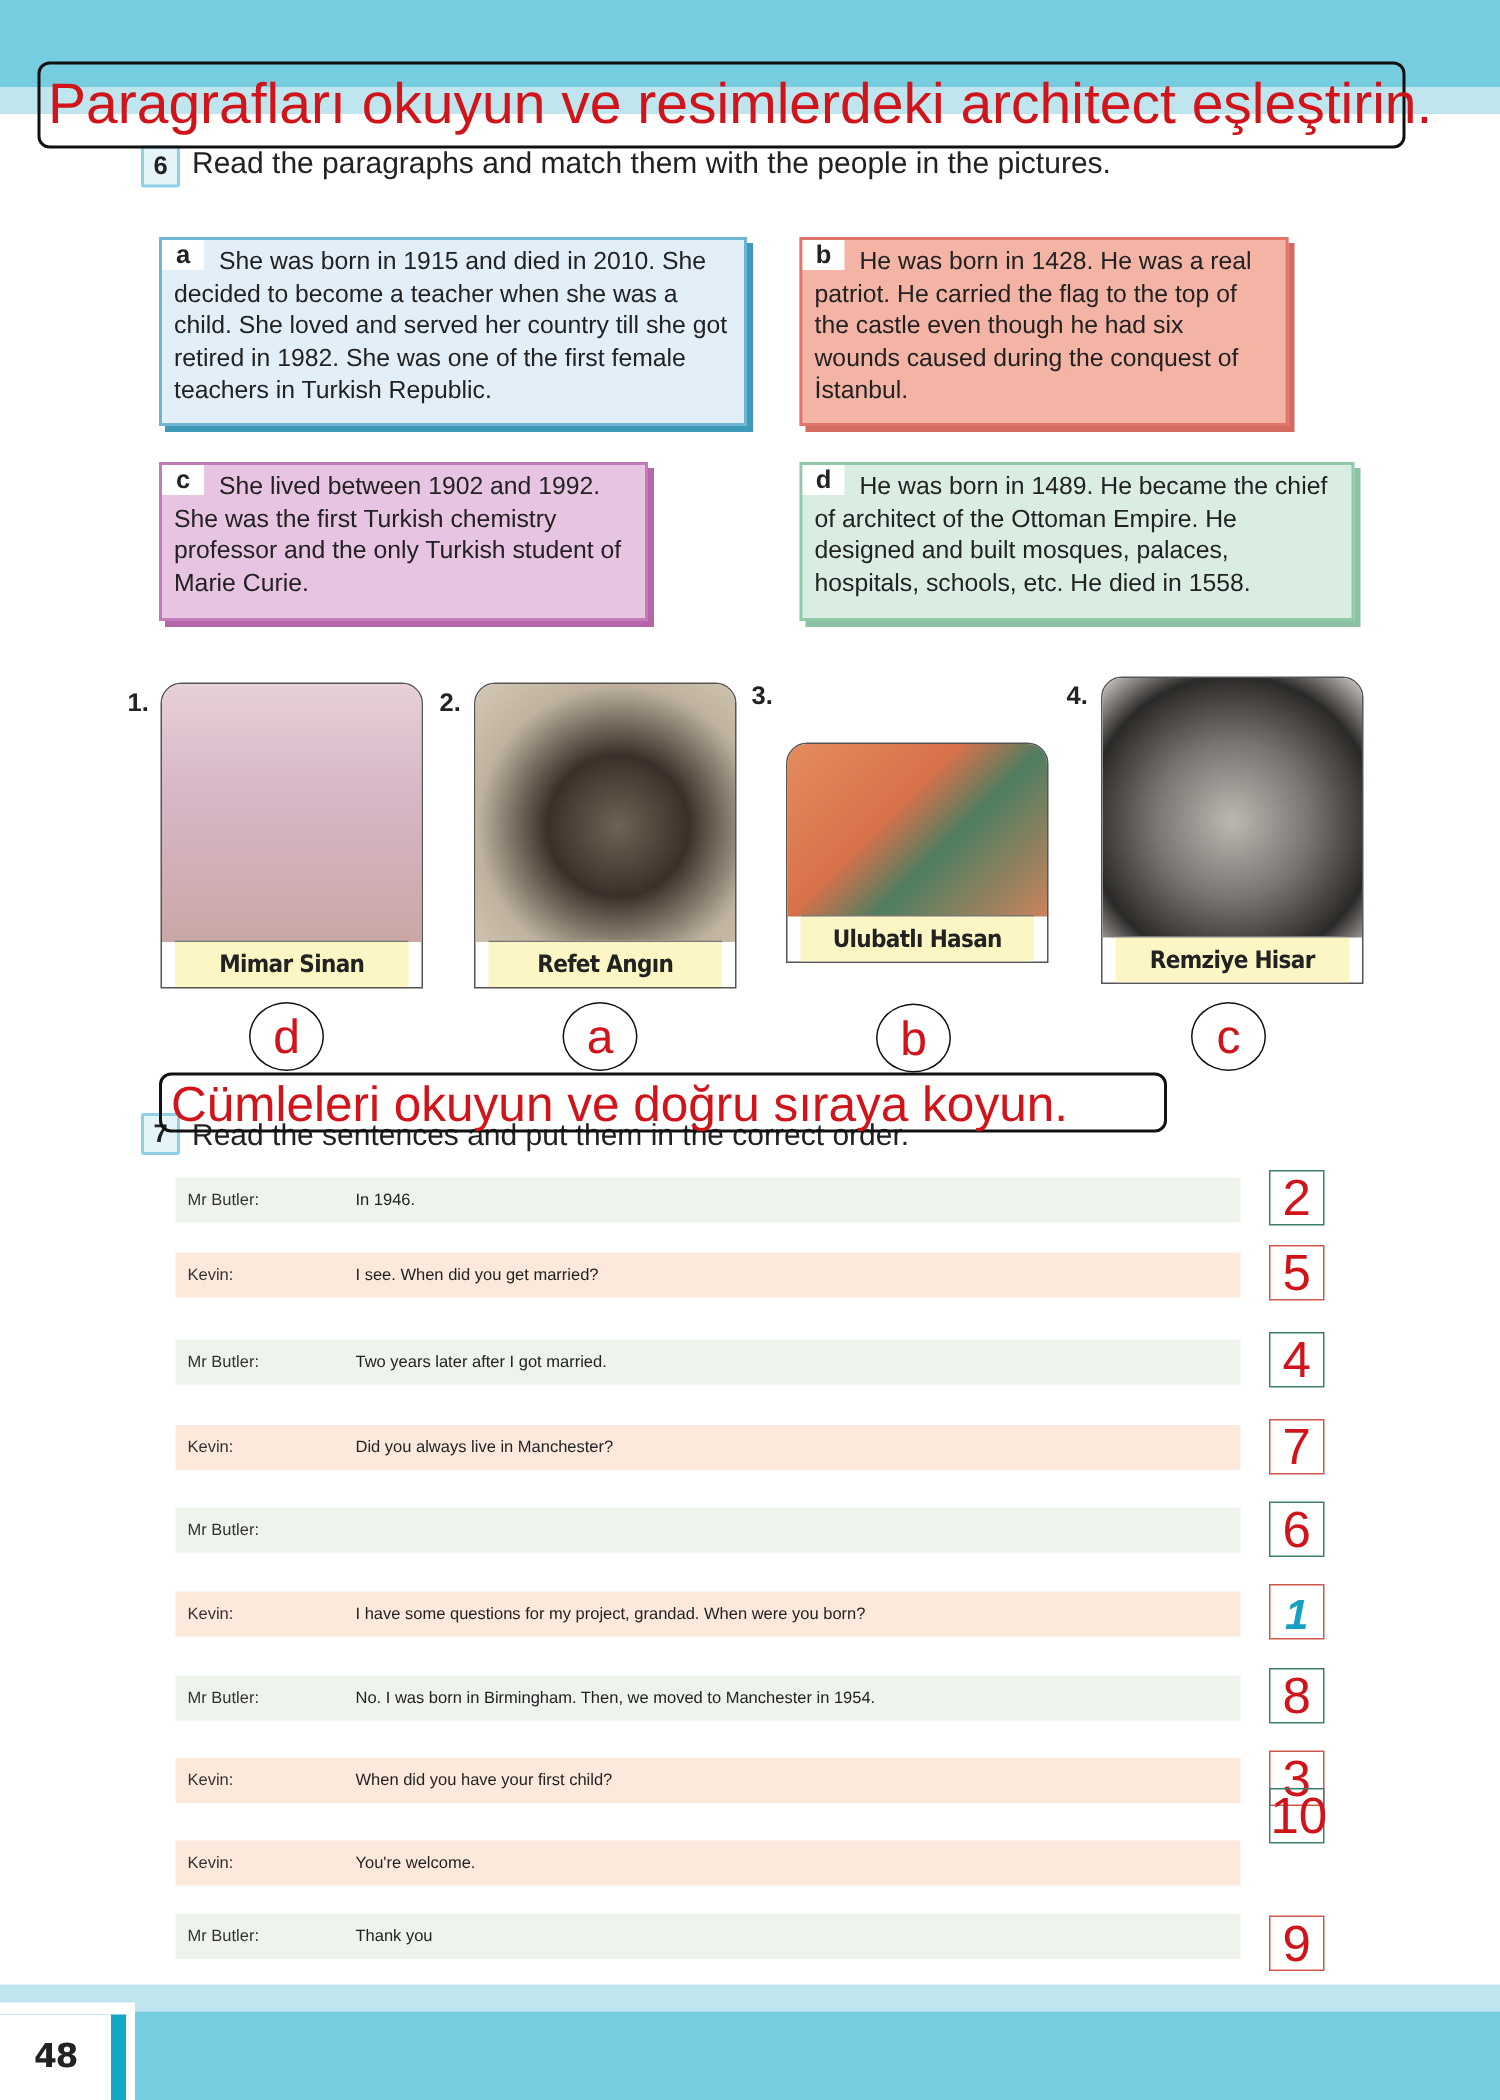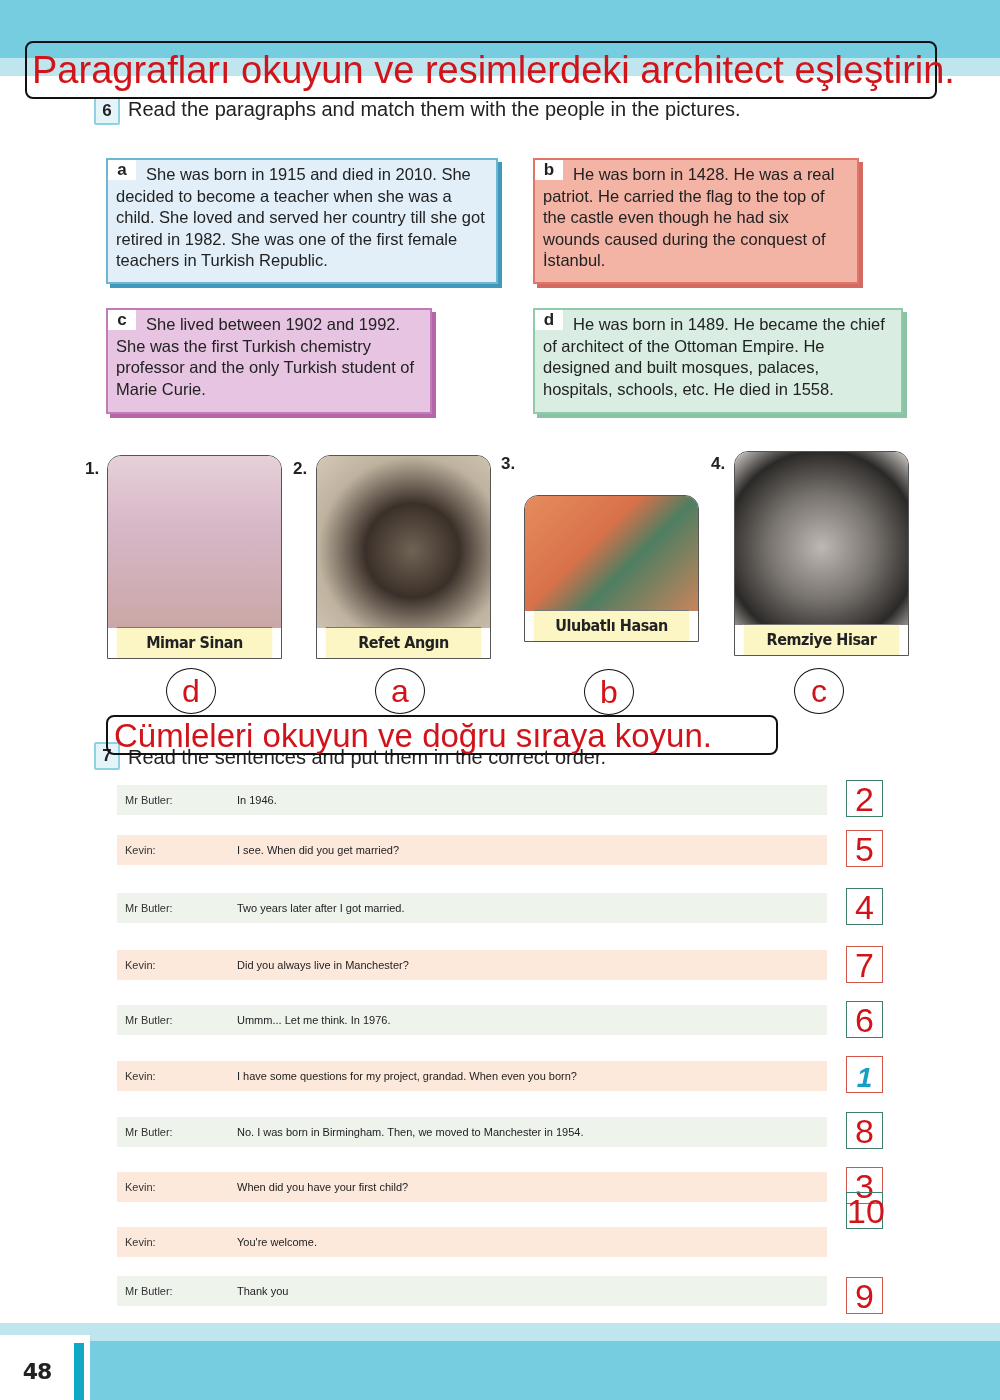--- a/index.html
+++ b/index.html
@@ -144,25 +144,24 @@
 <div class="row b" style="top:893px;">
     <span class="spk">Mr Butler:</span>
     <span class="txt">Two years later after I got married.</span>
   </div>
 <div class="row k" style="top:950px;">
     <span class="spk">Kevin:</span>
     <span class="txt">Did you always live in Manchester?</span>
   </div>
 <div class="row b" style="top:1005px;">
     <span class="spk">Mr Butler:</span>
-    <span class="txt">Ummm... Let me think. In 1976.</span>
   </div>
 <div class="row k" style="top:1061px;">
     <span class="spk">Kevin:</span>
-    <span class="txt">I have some questions for my project, grandad. When even you born?</span>
+    <span class="txt">I have some questions for my project, grandad. When were you born?</span>
   </div>
 <div class="row b" style="top:1117px;">
     <span class="spk">Mr Butler:</span>
     <span class="txt">No. I was born in Birmingham. Then, we moved to Manchester in 1954.</span>
   </div>
 <div class="row k" style="top:1172px;">
     <span class="spk">Kevin:</span>
     <span class="txt">When did you have your first child?</span>
   </div>
 <div class="row k" style="top:1227px;">

